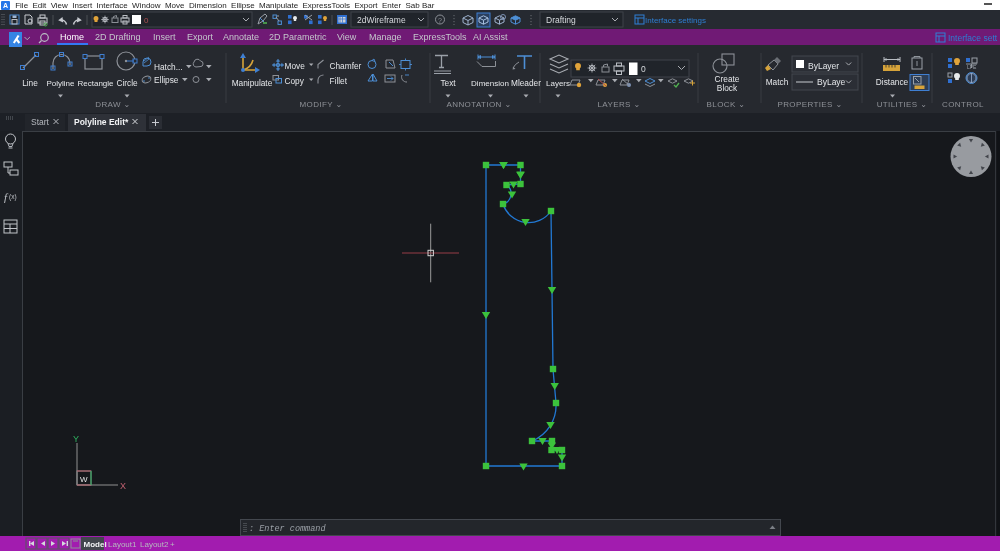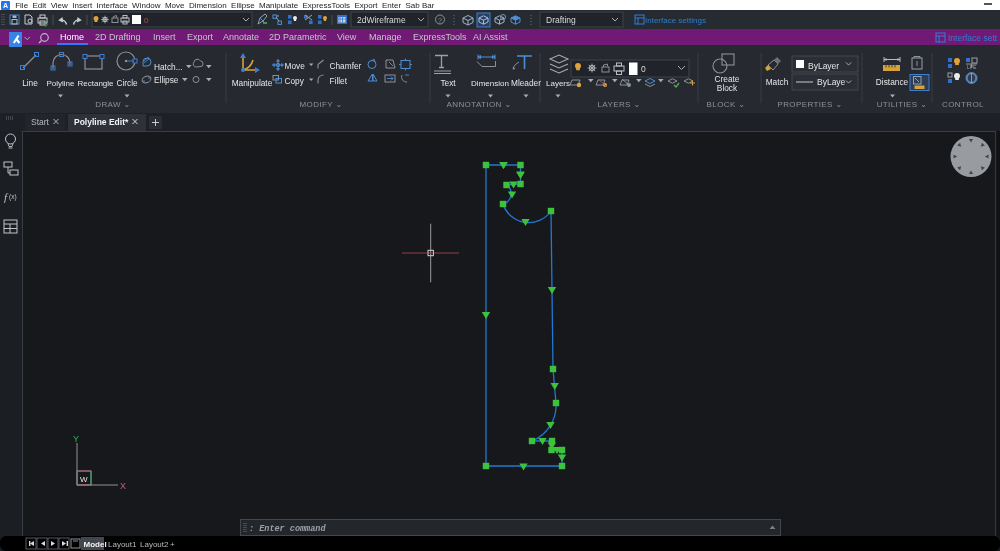--- a/index.html
+++ b/index.html
@@ -32,24 +32,24 @@
 
   
   #sidebar { left:0; top:131px; width:22px; height:420px; background:#1b1e23; }
   #canvas { left:22px; top:131px; width:974px; height:405px; background:#16181c;
      border-top:1px solid #3a3e44; border-left:1px solid #3a3e44; border-right:1px solid #33363c; }
   #rstrip { left:997px; top:131px; width:3px; height:405px; background:#101216; }
 
   
   #cmdbar { left:240px; top:519px; width:541px; height:17px; background:#23262b;
     border:1px solid #43474e; color:#9ba0a7; font-family:"Liberation Mono",monospace;
-    font-style:italic; font-size:9px;font-weight:bold; }
-
-  
-  #statusbar { left:0; top:536px; width:1000px; height:15px; background:#000000; color:#c2c5ca; font-size:8px;border-radius:6px;}
+    font-style:italic; font-size:9px; }
+
+  
+  #statusbar { left:0; top:536px; width:1000px; height:15px; background:#a21caf; color:#c2c5ca; font-size:8px;}
 </style>
 </head>
 <body>
 <div id="root">
   <div class="abs" id="menubar">
     <div class="logo">A</div>
     <span class="mi">File</span>
       <span class="mi">Edit</span>
       <span class="mi">View</span>
       <span class="mi">Insert</span>

